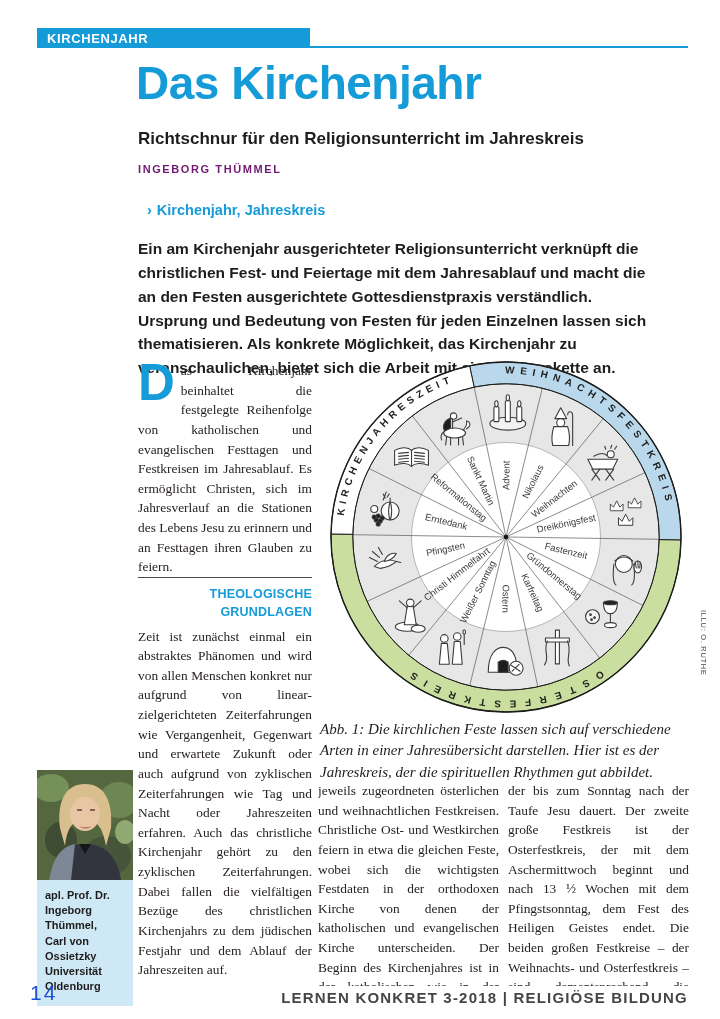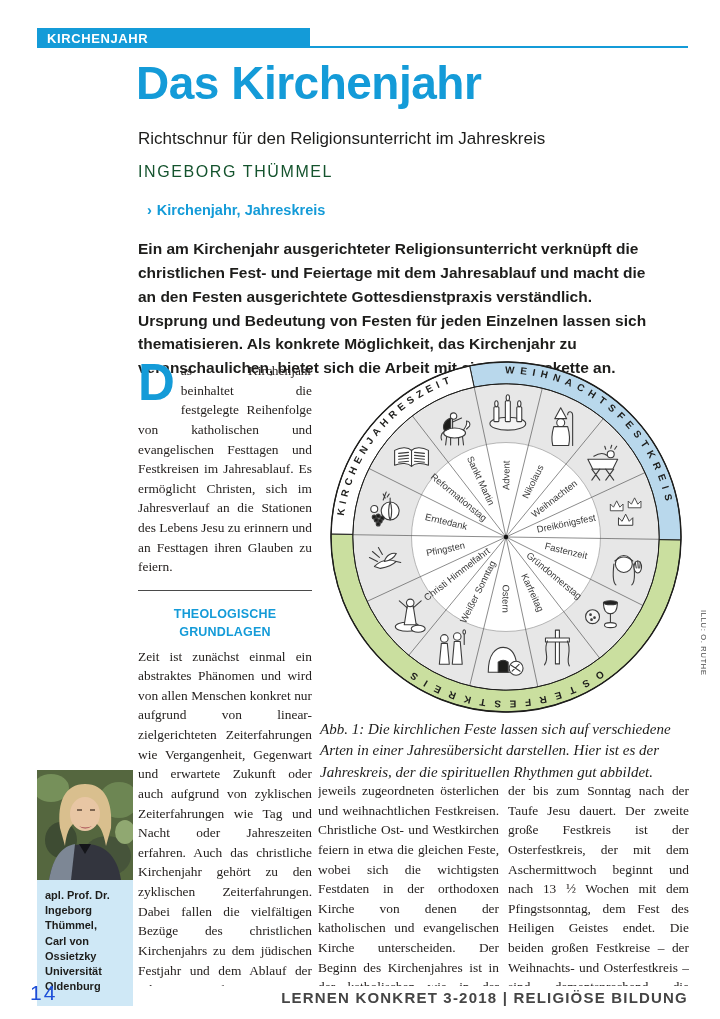--- a/index.html
+++ b/index.html
@@ -6,35 +6,35 @@
   .page{position:relative;width:720px;height:1019px;margin:0 auto;background:#ffffff;
         overflow:hidden;font-family:"Liberation Sans",sans-serif;color:#1d1d1b;}
   
   .kicker-rule{position:absolute;left:37px;top:46px;width:651px;height:2px;background:var(--accent);}
   .kicker-bar{position:absolute;left:37px;top:28px;width:273px;height:20px;background:var(--accent);
               display:flex;align-items:center;}
   .kicker-bar span{color:#fff;font-weight:bold;font-size:13px;letter-spacing:.6px;padding-left:10px;}
   
   .title{position:absolute;left:136px;top:56px;font-size:46px;font-weight:bold;color:var(--accent);
          letter-spacing:-.5px;text-align:center;}
-  .subtitle{position:absolute;left:138px;top:129px;font-size:17px;font-weight:normal;color:#1d1d1b;}
-  .author{position:absolute;left:138px;top:163px;font-size:16px;font-weight:400;letter-spacing:1.6px;color:#14532d;}
+  .subtitle{position:absolute;left:138px;top:129px;font-size:17px;font-weight:bold;color:#1d1d1b;}
+  .author{position:absolute;left:138px;top:163px;font-size:11px;font-weight:700;letter-spacing:1.6px;color:#701a75;}
   .keywords{position:absolute;left:147px;top:202px;font-size:14.5px;font-weight:bold;color:var(--accent);}
   .keywords .marker{margin-right:5px;font-weight:bold;}
   .lead{position:absolute;left:138px;top:237px;width:524px;font-size:15.5px;font-weight:bold;
         line-height:1.54;color:#1d1d1b;}
   
   .serif{font-family:"Liberation Serif",serif;font-size:13.4px;line-height:1.465;text-align:justify;color:#262220;}
   .col1{position:absolute;left:138px;top:361px;width:174px;height:625px;overflow:hidden;}
   .col1 p{margin:0 0 0 0;}
   .dropcap{float:left;font-family:"Liberation Sans",sans-serif;font-weight:bold;color:var(--accent);
            font-size:51px;line-height:40px;padding:2px 6px 0 0;}
-  .section-heading{border-top:1.4px solid #4a4a4a;margin-top:13px;padding-top:14px;margin-bottom:5px;
+  .section-heading{border-top:1.4px solid #4a4a4a;padding-top:7px;margin-bottom:5px;
                    font-family:"Liberation Sans",sans-serif;font-size:12.5px;font-weight:bold;
-                   color:var(--accent);letter-spacing:.2px;text-align:center;}
+                   color:var(--accent);letter-spacing:.2px;text-align:right;}
   .col2{position:absolute;left:318px;top:781px;width:181px;height:205px;overflow:hidden;}
   .col3{position:absolute;left:508px;top:781px;width:181px;height:205px;overflow:hidden;}
   
   .figure{position:absolute;left:318px;top:358px;width:376px;height:358px;}
   .fig-credit{position:absolute;left:699px;top:610px;writing-mode:vertical-rl;font-size:7.5px;
               letter-spacing:.7px;color:#4a4a4a;}
   .caption{position:absolute;left:320px;top:719px;width:372px;font-family:"Liberation Serif",serif;
            font-style:italic;font-size:15px;line-height:1.42;color:#1d1d1b;}
   
   .author-photo{position:absolute;left:37px;top:770px;width:96px;height:110px;overflow:hidden;}

